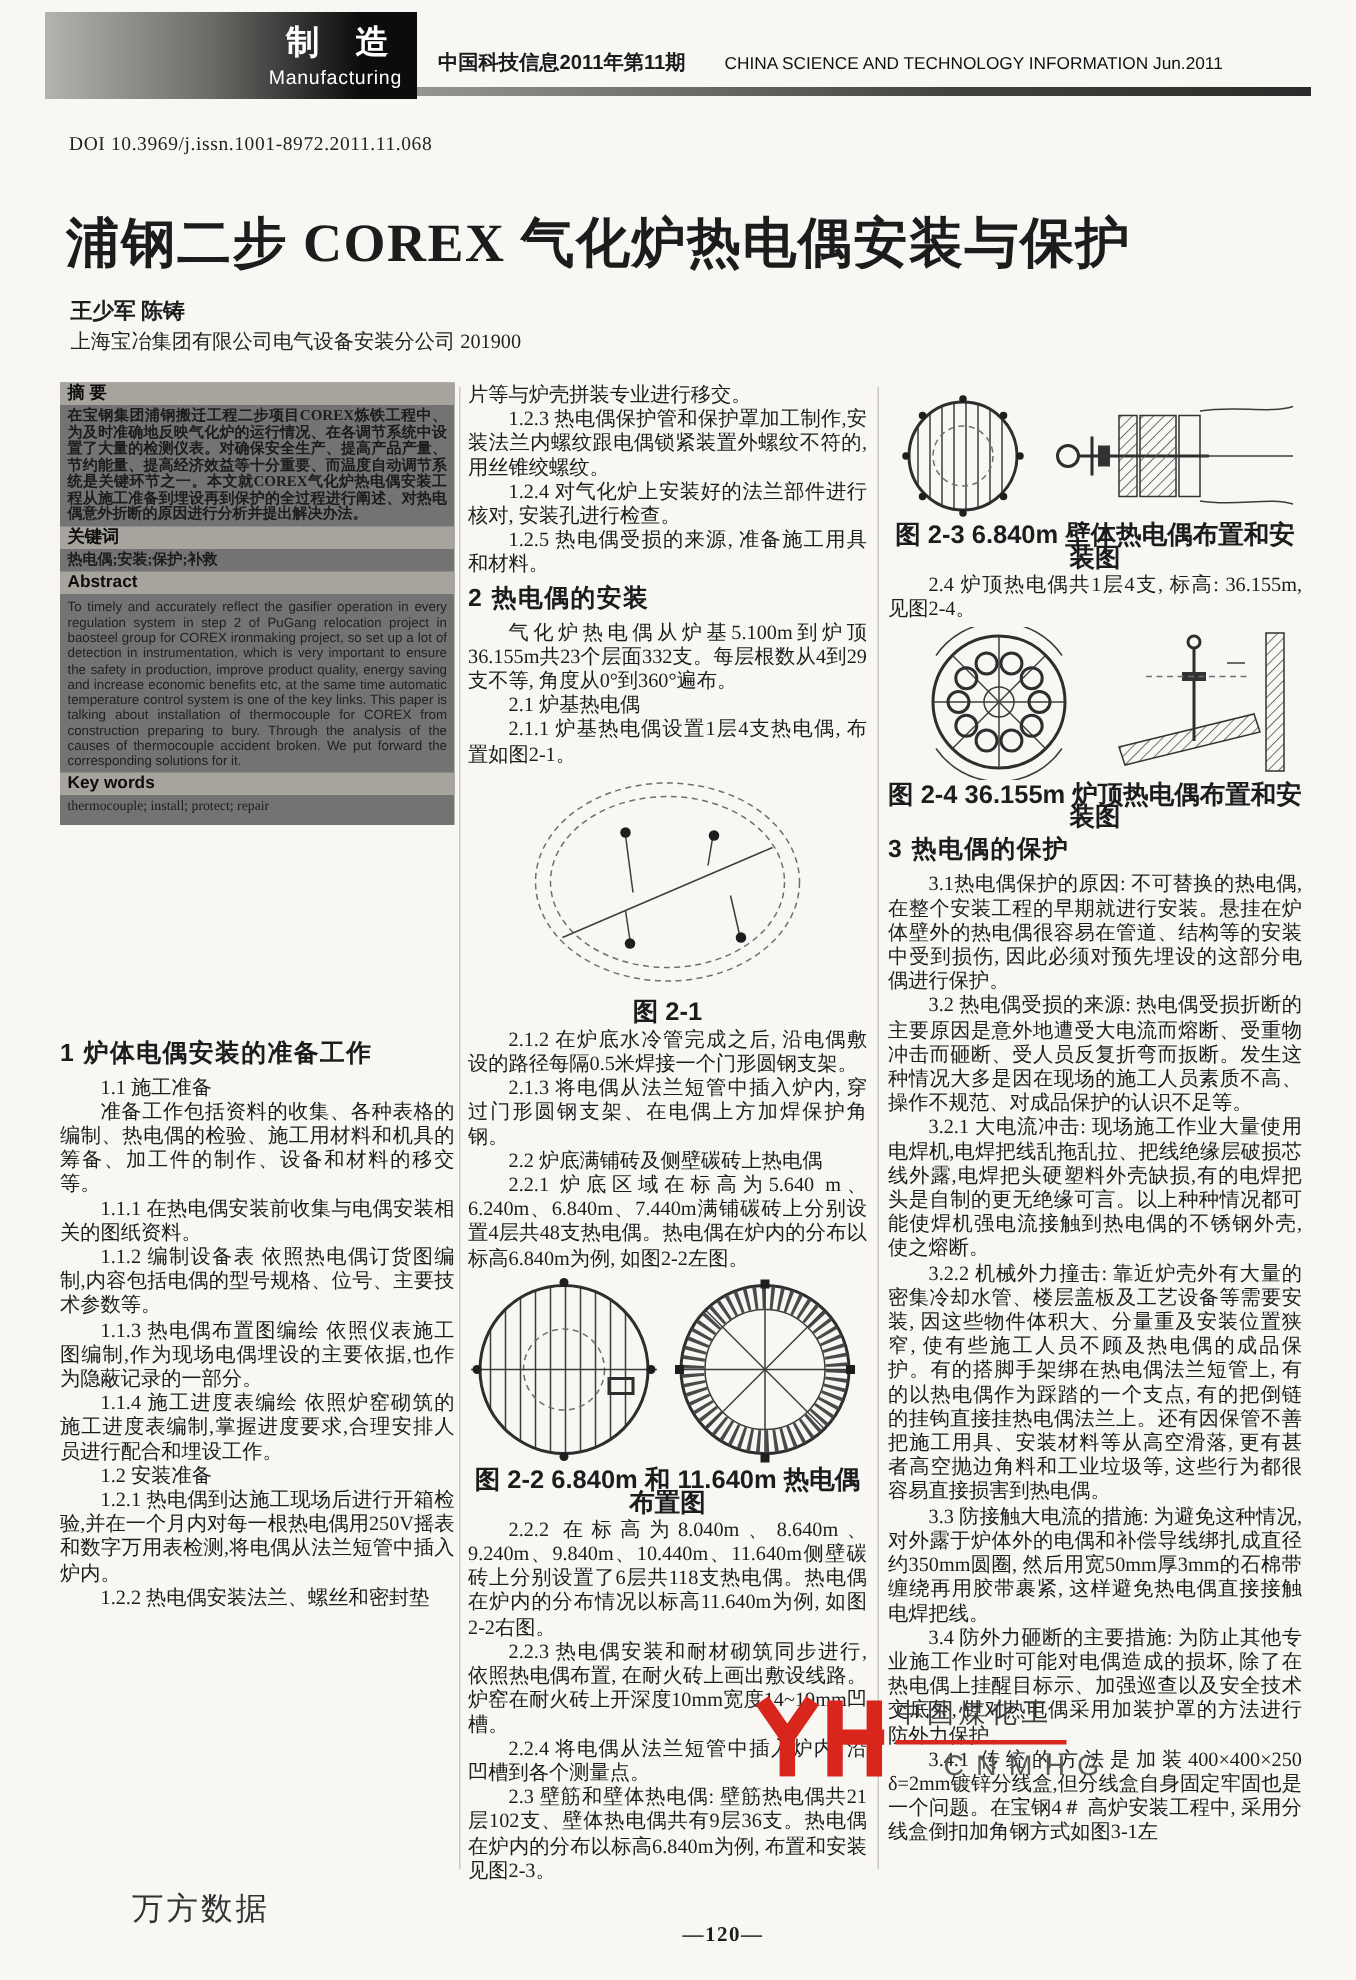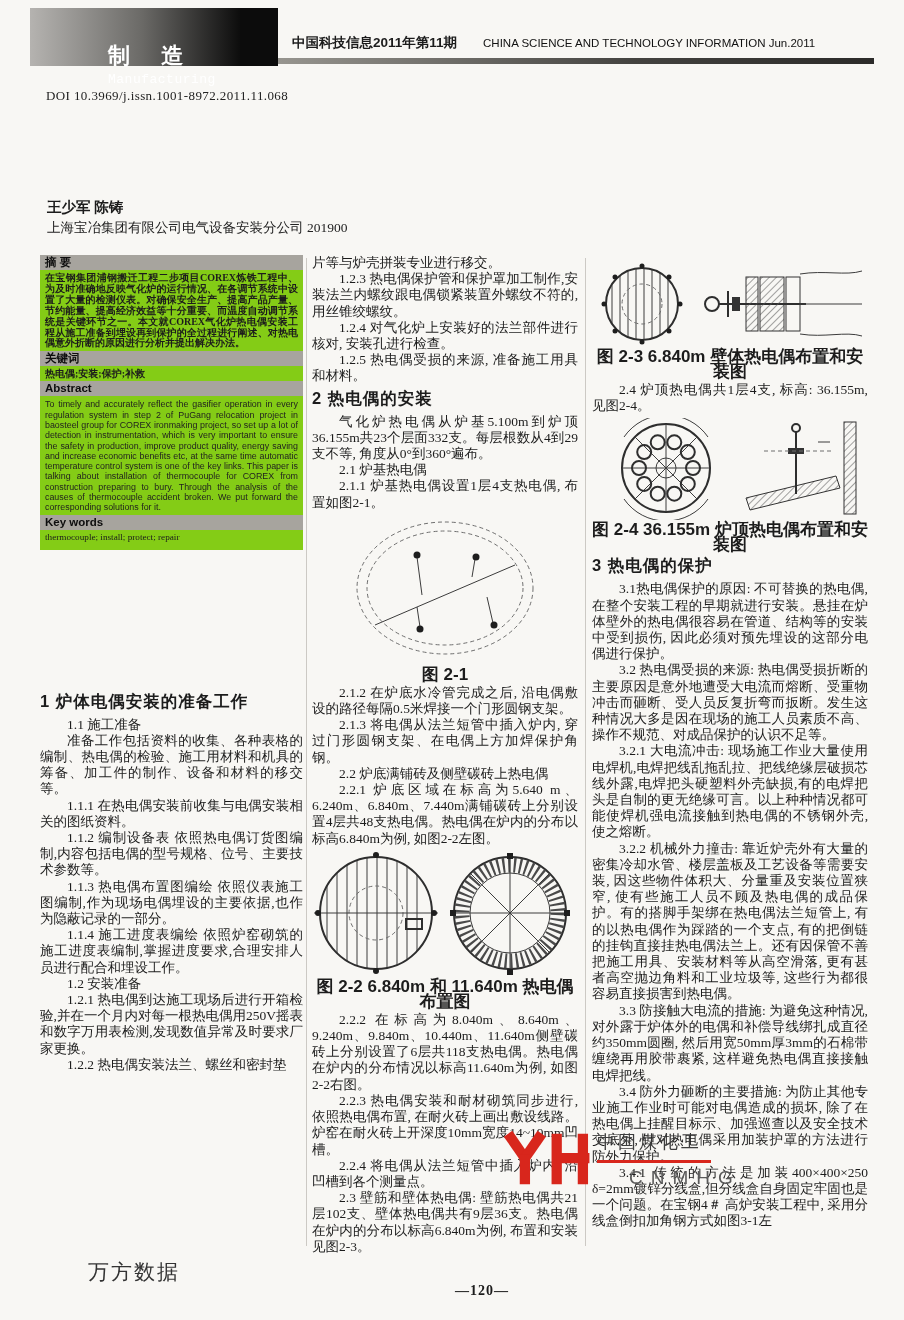--- a/index.html
+++ b/index.html
@@ -2,22 +2,22 @@
 <html><head>
 <meta charset="utf-8">
 <style>
   html,body{margin:0;padding:0;background:#e8e7e4;}
   .page{position:relative;width:904px;height:1320px;background:#f8f7f4;overflow:hidden;
         font-family:"Liberation Serif", serif;color:#1c1c1c;margin:0 auto;}
 
   
   .mast-box{position:absolute;left:30px;top:8px;width:248px;height:58px;
             background:linear-gradient(90deg,#b5b3b0 0%,#6b6a67 45%,#0c0c0c 85%);}
-  .mast-inner{position:absolute;right:10px;top:5px;width:160px;text-align:left;color:#fff;
-              font-family:Liberation Mono, monospace;margin-top:28px;}
+  .mast-inner{position:absolute;right:10px;top:5px;width:160px;text-align:right;color:#fff;
+              font-family:Liberation Sans, sans-serif;}
   .mast-cn{font-size:22px;font-weight:bold;letter-spacing:9px;}
   .mast-en{font-size:13px;margin-top:1px;letter-spacing:0.5px;}
   .mast-rule{position:absolute;left:278px;top:58px;width:596px;height:6px;
              background:linear-gradient(90deg,#97958f,#43423f 60%,#2c2b29);}
   .journal-line{position:absolute;left:292px;top:33px;white-space:nowrap;}
   .journal-cn{font-weight:bold;font-size:13.5px;font-family:"Liberation Sans",sans-serif;}
   .journal-en{font-size:11.5px;font-family:"Liberation Sans",sans-serif;margin-left:22px;color:#111;}
 
   .doi{position:absolute;left:46px;top:88px;font-size:13px;letter-spacing:0.4px;color:#222;}
 
@@ -32,21 +32,21 @@
   .col-mid{left:312px;width:266px;}
   .col-right{left:592px;width:276px;}
   .vsep{position:absolute;top:258px;width:1px;height:988px;background:#ccc9c4;}
 
   p.body{margin:0;font-size:13.5px;line-height:16.2px;text-align:justify;text-indent:2em;}
   p.noindent{text-indent:0;}
   .sec-heading{font-family:"Liberation Sans",sans-serif;font-weight:bold;font-size:16.5px;
                letter-spacing:1px;text-indent:0;margin:3px 0 4px;}
 
   
-  .absbox{background:#84cc16;padding-bottom:5px;}
+  .absbox{background:#737373;padding-bottom:5px;}
   .absbar{background:#a7a49e;font-family:"Liberation Sans",sans-serif;font-weight:bold;
           font-size:11.5px;color:#0d0d0d;padding:1px 5px;line-height:13px;}
   .abs-cn{font-size:10px;line-height:10.9px;font-weight:bold;padding:3px 5px 2px;text-align:justify;}
   .abs-kw{font-size:10px;font-weight:bold;padding:2px 5px;line-height:11px;}
   .abs-en{font-family:"Liberation Sans",sans-serif;font-size:8.9px;line-height:10.3px;
           padding:3px 5px 2px;text-align:justify;color:#1f1f1f;}
   .abs-kw-en{font-family:Liberation Serif, serif;font-size:9.2px;padding:2px 5px;line-height:11px;}
   .gap-after-abs{margin-top:141px;}
 
   
@@ -86,20 +86,21 @@
     </div>
   </div>
   <div class="mast-rule"></div>
   <div class="journal-line">
     <span class="journal-cn">中国科技信息2011年第11期</span>
     <span class="journal-en">CHINA SCIENCE AND TECHNOLOGY INFORMATION Jun.2011</span>
   </div>
 
   <div class="doi">DOI 10.3969/j.issn.1001-8972.2011.11.068</div>
 
+  <div class="title">浦钢二步 COREX 气化炉热电偶安装与保护</div>
   <div class="authors">王少军  陈铸</div>
   <div class="affil">上海宝冶集团有限公司电气设备安装分公司   201900</div>
 
   <div class="vsep" style="left:306px"></div>
   <div class="vsep" style="left:585px"></div>
 
   <div class="col col-left">
     <div class="absbox">
       <div class="absbar">摘 要</div>
       <div class="abs-cn">在宝钢集团浦钢搬迁工程二步项目COREX炼铁工程中、为及时准确地反映气化炉的运行情况、在各调节系统中设置了大量的检测仪表。对确保安全生产、提高产品产量、节约能量、提高经济效益等十分重要、而温度自动调节系统是关键环节之一。本文就COREX气化炉热电偶安装工程从施工准备到埋设再到保护的全过程进行阐述、对热电偶意外折断的原因进行分析并提出解决办法。</div>
@@ -112,21 +113,21 @@
     </div>
 
     <div class="sec-heading gap-after-abs">1  炉体电偶安装的准备工作</div>
     <p class="body">1.1 施工准备</p>
     <p class="body">准备工作包括资料的收集、各种表格的编制、热电偶的检验、施工用材料和机具的筹备、加工件的制作、设备和材料的移交等。</p>
     <p class="body">1.1.1 在热电偶安装前收集与电偶安装相关的图纸资料。</p>
     <p class="body">1.1.2 编制设备表 依照热电偶订货图编制,内容包括电偶的型号规格、位号、主要技术参数等。</p>
     <p class="body">1.1.3 热电偶布置图编绘 依照仪表施工图编制,作为现场电偶埋设的主要依据,也作为隐蔽记录的一部分。</p>
     <p class="body">1.1.4 施工进度表编绘 依照炉窑砌筑的施工进度表编制,掌握进度要求,合理安排人员进行配合和埋设工作。</p>
     <p class="body">1.2 安装准备</p>
-    <p class="body">1.2.1 热电偶到达施工现场后进行开箱检验,并在一个月内对每一根热电偶用250V摇表和数字万用表检测,发现数值异常及时要求厂家更换。</p>
+    <p class="body">1.2.1 热电偶到达施工现场后进行开箱检验,并在一个月内对每一根热电偶用250V摇表和数字万用表检测,将电偶从法兰短管中插入炉内。</p>
     <p class="body">1.2.2 热电偶安装法兰、螺丝和密封垫</p>
   </div>
 
   <div class="col col-mid">
     <p class="body noindent">片等与炉壳拼装专业进行移交。</p>
     <p class="body">1.2.3 热电偶保护管和保护罩加工制作,安装法兰内螺纹跟电偶锁紧装置外螺纹不符的, 用丝锥绞螺纹。</p>
     <p class="body">1.2.4 对气化炉上安装好的法兰部件进行核对, 安装孔进行检查。</p>
     <p class="body">1.2.5 热电偶受损的来源, 准备施工用具和材料。</p>
     <div class="sec-heading">2  热电偶的安装</div>
     <p class="body">气化炉热电偶从炉基5.100m到炉顶36.155m共23个层面332支。每层根数从4到29支不等, 角度从0°到360°遍布。</p>

